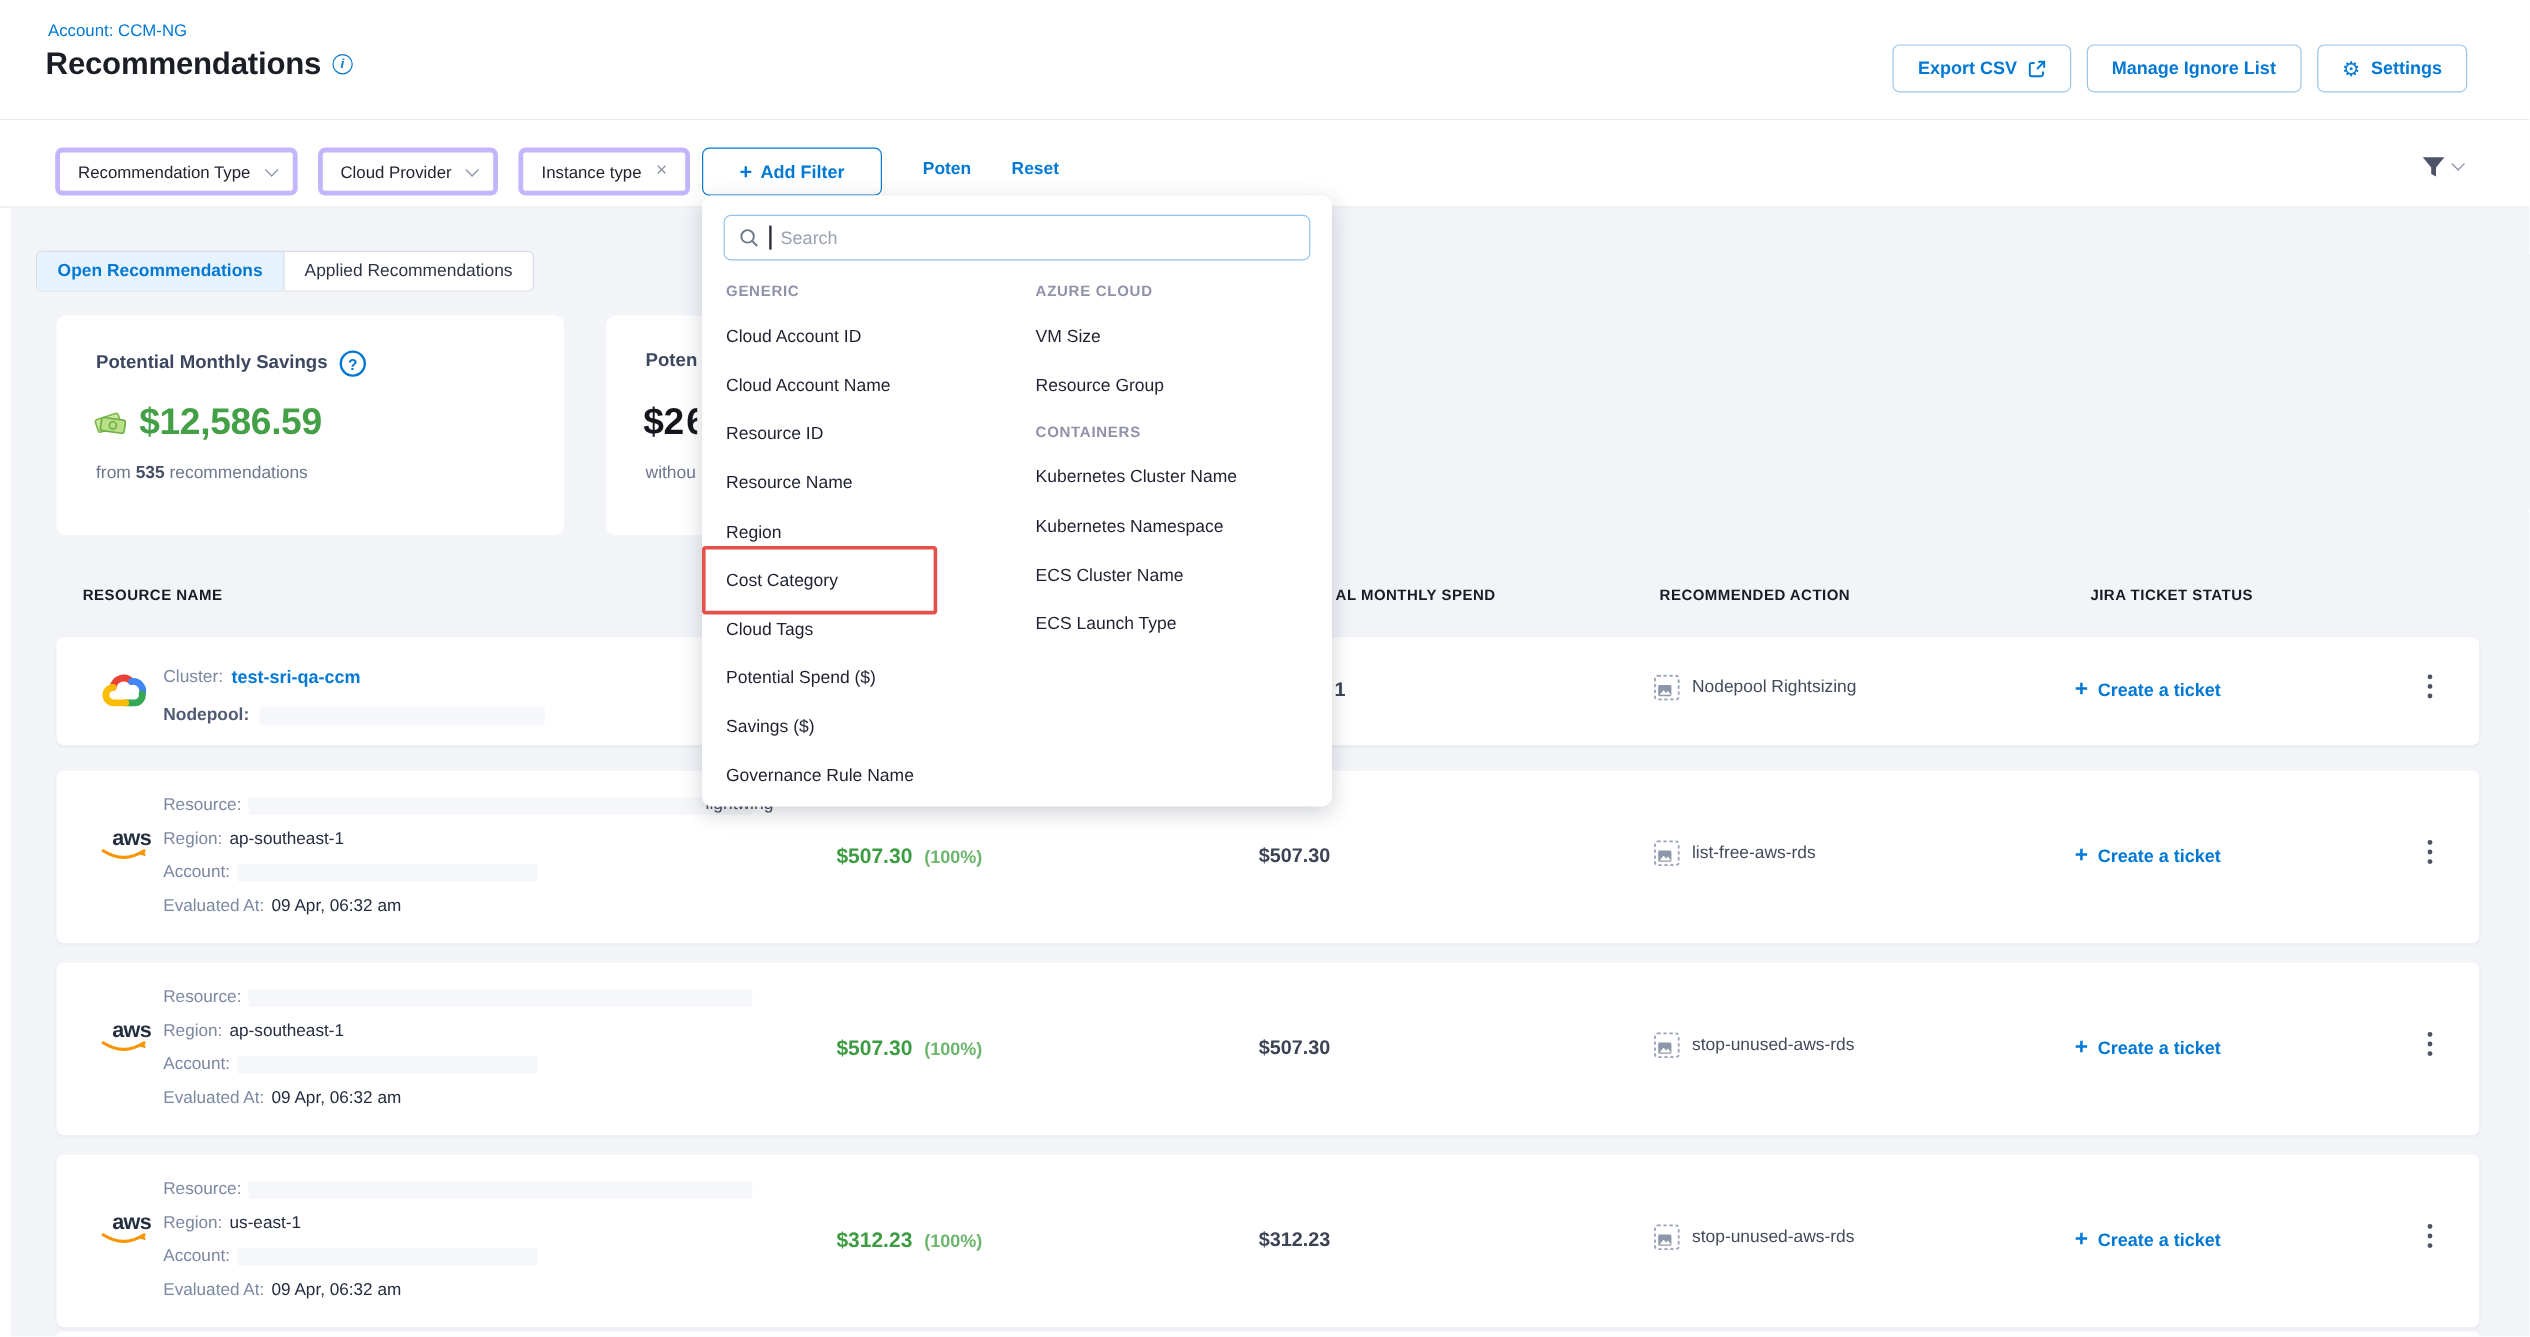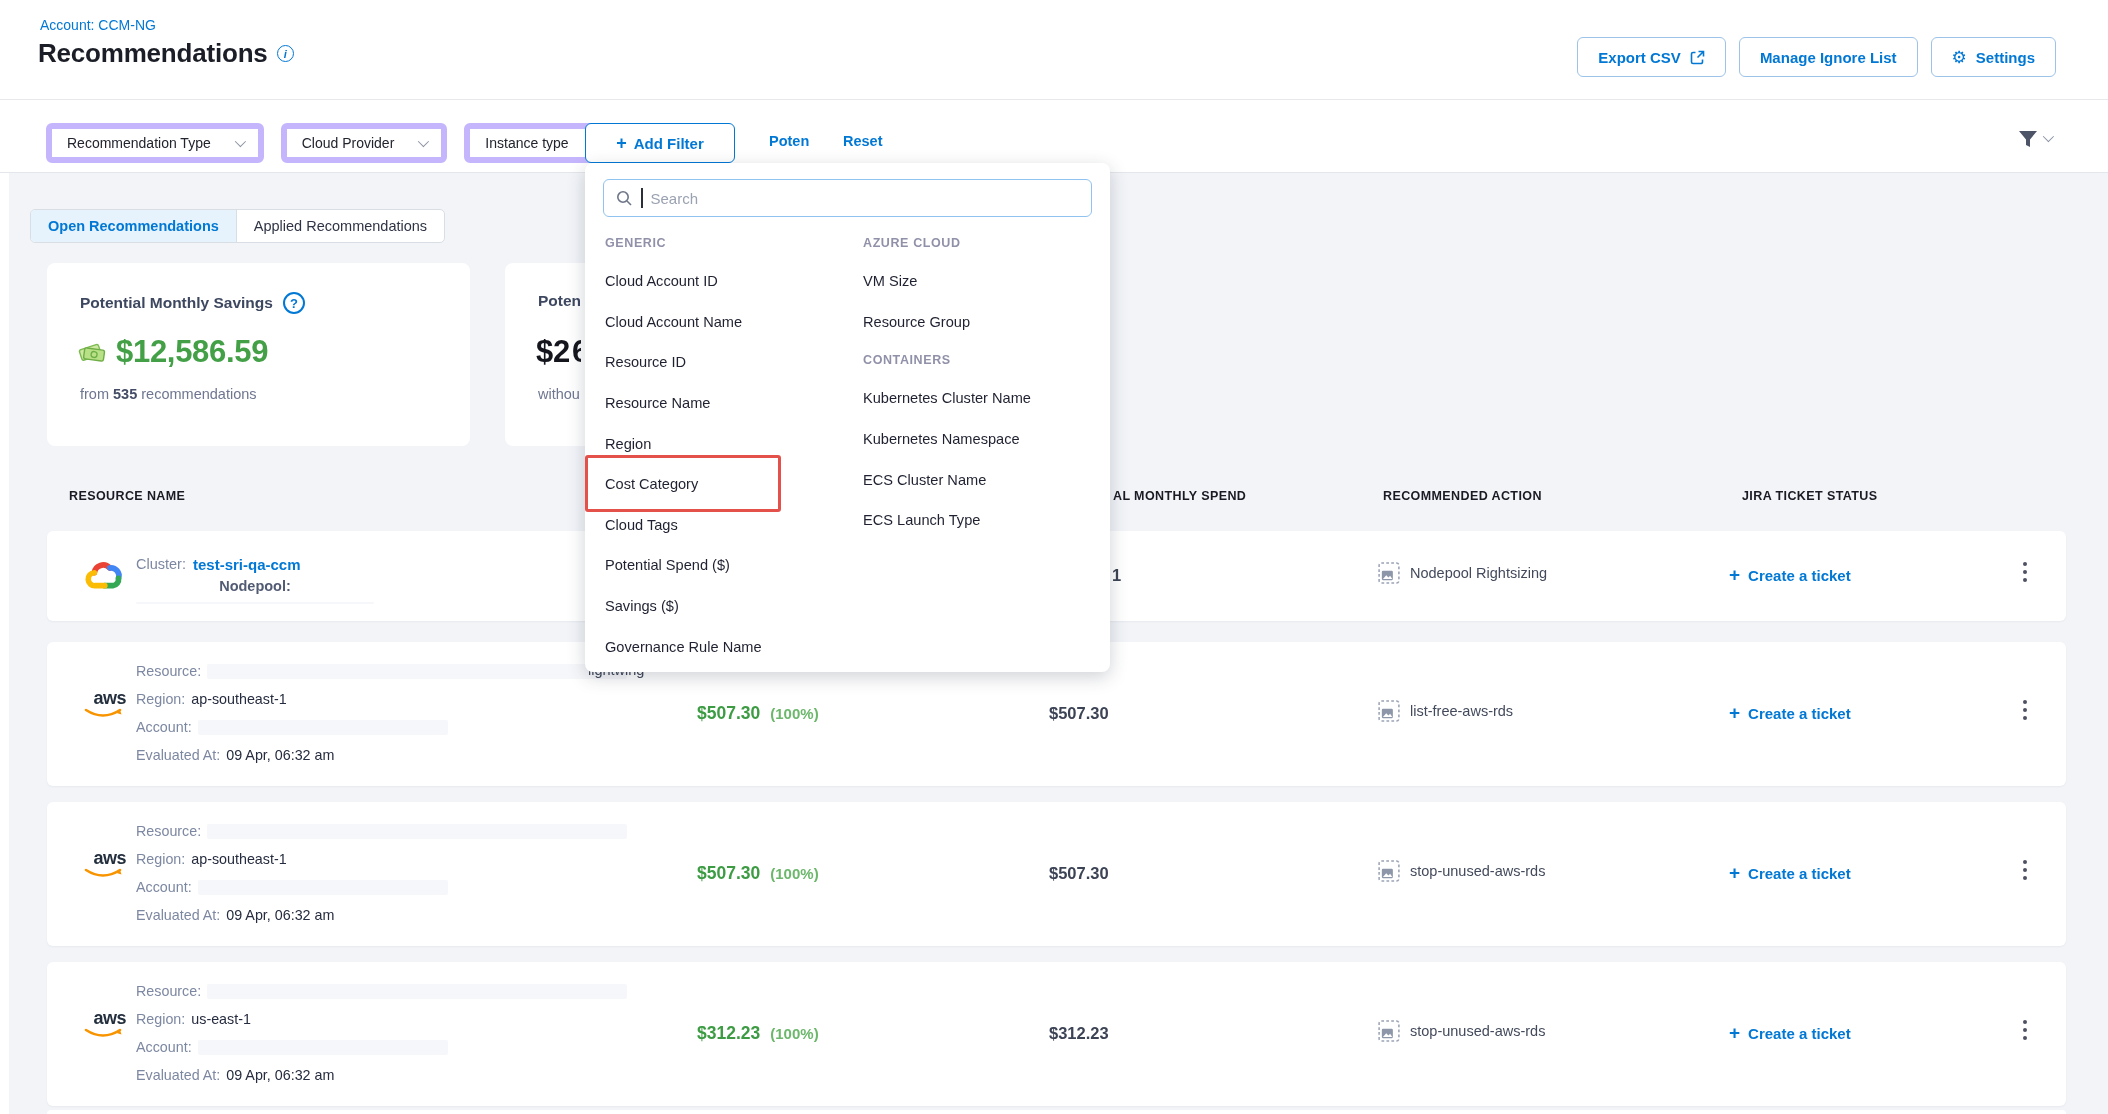--- a/index.html
+++ b/index.html
@@ -9,21 +9,21 @@
   
   .account-link { position:absolute; left:40px; top:17px; font-size:14px; color:#0278d5; }
   .page-title { position:absolute; left:38px; top:38px; font-size:26px; font-weight:700; color:#1c1e27; letter-spacing:-0.2px; display:flex; align-items:center; gap:9px; }
   .info-icon { width:17px; height:17px; border:1.6px solid #0278d5; border-radius:50%; color:#0278d5; font-size:11px; font-weight:700; display:flex; align-items:center; justify-content:center; font-style:italic; }
   .top-actions { position:absolute; top:37px; right:52px; display:flex; gap:13px; }
   .btn { height:40px; border:1px solid #9dc3e8; background:#fff; border-radius:6px; color:#0278d5; font-weight:700; font-size:15px; display:flex; align-items:center; gap:9px; padding:0 20px; }
   .divider1 { position:absolute; top:99px; left:0; right:0; height:1px; background:#e6e8ec; }
 
   
   .chips { position:absolute; left:46px; top:123px; display:flex; gap:17px; }
-  .chip { height:40px; background:#fff; border:6px solid #c4b5fd; border-radius:6px; display:flex; align-items:center; gap:24px; padding:0 15px; font-size:14px; color:#22242e; }
+  .chip { height:40px; background:#fff; border:4px solid #c4b5fd; border-radius:6px; display:flex; align-items:center; gap:12px; padding:0 15px; font-size:14px; color:#22242e; }
   .caret { width:8px; height:8px; border-right:1.6px solid #8b93a5; border-bottom:1.6px solid #8b93a5; transform:rotate(45deg) translateY(-2px); }
   .chip-x { color:#8b93a5; font-size:16px; }
   .add-filter { position:absolute; left:585px; top:123px; height:40px; width:150px; border:1px solid #0278d5; border-radius:6px; background:#fff; color:#0278d5; font-weight:700; font-size:15px; display:flex; align-items:center; justify-content:center; gap:7px; }
   .link-btn { position:absolute; top:133px; font-size:14.5px; font-weight:600; color:#0278d5; }
   .save { left:769px; } .reset { left:843px; }
   .funnel-wrap { position:absolute; left:2017px; top:128px; display:flex; align-items:center; gap:4px; }
   .divider2 { position:absolute; top:172px; left:0; right:0; height:1px; background:#e3e6ea; }
 
   
   .content { position:absolute; top:173px; left:9px; right:0; bottom:0; background:#f2f4f8; }
@@ -54,21 +54,21 @@
   .r4 { top:789px; height:144px; }
   .row-sliver { position:absolute; left:38px; top:937px; height:4px; width:2019px; background:#fff; border-radius:6px 6px 0 0; }
 
   .label { color:#7c87a1; }
   .val { color:#262c3f; }
   .redact { display:inline-block; background:#f6f7fa; border-radius:2px; height:15px; vertical-align:-2px; }
 
   .r1 .lines { position:absolute; left:89px; top:19px; font-size:14.5px; }
   .r1 .line1 { height:28px; display:flex; align-items:center; gap:7px; }
   .cluster-link { color:#0278d5; font-weight:600; font-size:15px; }
-  .r1 .line2 { height:26px; display:flex; align-items:center; gap:8px;flex-direction:column; }
+  .r1 .line2 { height:26px; display:flex; align-items:flex-end; gap:8px; }
   .nodepool-label { color:#525b74; font-weight:600; }
 
   .row-lines { position:absolute; left:89px; top:9px; font-size:14.3px; }
   .row-lines .ln { height:28px; display:flex; align-items:flex-end; gap:6px; }
 
   .savings { position:absolute; left:650px; top:61px; display:flex; align-items:baseline; gap:10px; }
   .savings .amt { font-size:17.5px; font-weight:700; color:#3d9c43; }
   .savings .pct { font-size:15px; font-weight:600; color:#6cb76c;text-align:center; }
   .spend { position:absolute; left:1002px; top:62px; font-size:16.5px; font-weight:700; color:#3c4354; }
   .r1 .spend { top:35px; left:1065px; }

